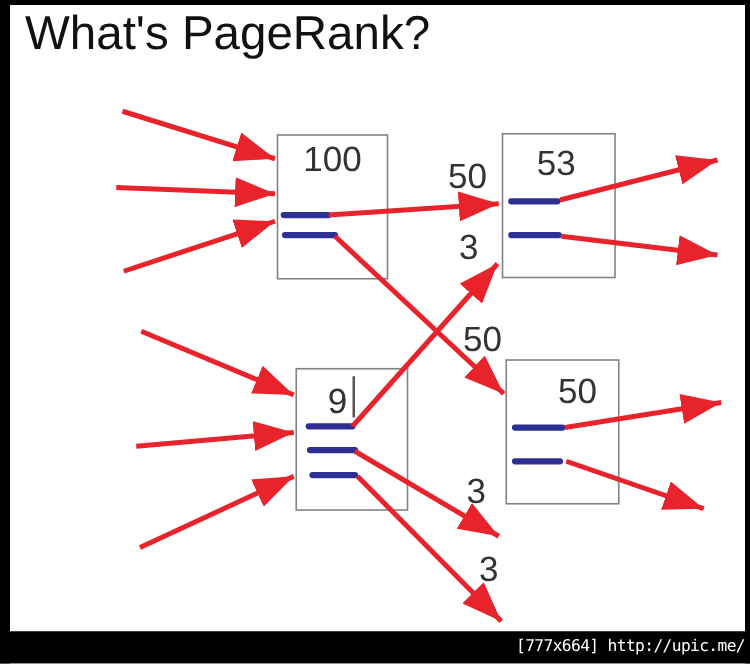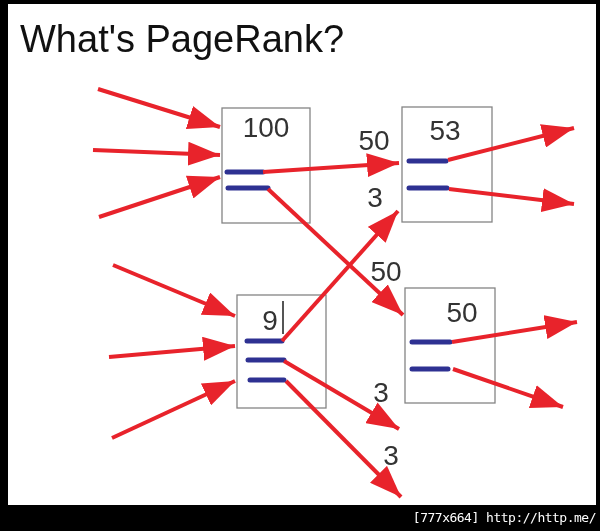--- a/index.html
+++ b/index.html
@@ -10,21 +10,21 @@
     background: #ffffff;
     overflow: hidden;
     font-family: "Liberation Sans", sans-serif;
   }
   .frame-top    { position: absolute; left: 0; top: 0; width: 600px; height: 4px; background: #000; }
   .frame-left   { position: absolute; left: 0; top: 0; width: 8px; height: 531px; background: #000; }
   .frame-right  { position: absolute; right: 0; top: 0; width: 4px; height: 531px; background: #000; }
   .slide-title {
     position: absolute;
     left: 20px;
-    top: 20px;
+    top: 8px;
     font-size: 38px;
     line-height: 1;
     color: #111111;
     letter-spacing: 0px;
     white-space: nowrap;
   }
   .diagram-svg { position: absolute; left: 0; top: 0; width: 600px; height: 531px; }
   .diagram-svg text {
     font-family: "Liberation Sans", sans-serif;
     fill: #333333;
@@ -104,15 +104,15 @@
       <text x="381" y="402" text-anchor="middle" font-size="28">3</text>
       <line x1="286" y1="381" x2="401" y2="497" stroke="#e8232b" stroke-width="4" marker-end="url(#ah)"></line>
       <text x="391" y="465" text-anchor="middle" font-size="28">3</text>
       <line x1="448" y1="160" x2="574" y2="128" stroke="#e8232b" stroke-width="4" marker-end="url(#ah)"></line>
       <line x1="449" y1="189" x2="574" y2="204" stroke="#e8232b" stroke-width="4" marker-end="url(#ah)"></line>
       <line x1="452" y1="342" x2="577" y2="322" stroke="#e8232b" stroke-width="4" marker-end="url(#ah)"></line>
       <line x1="453" y1="369" x2="563" y2="407" stroke="#e8232b" stroke-width="4" marker-end="url(#ah)"></line>
     </svg>
 
   <div class="watermark-bar">
-    <span>[777x664] http://http.me/</span>
+    <span>[777x664] http://upic.me/</span>
   </div>
 </div>
 
 </body></html>

